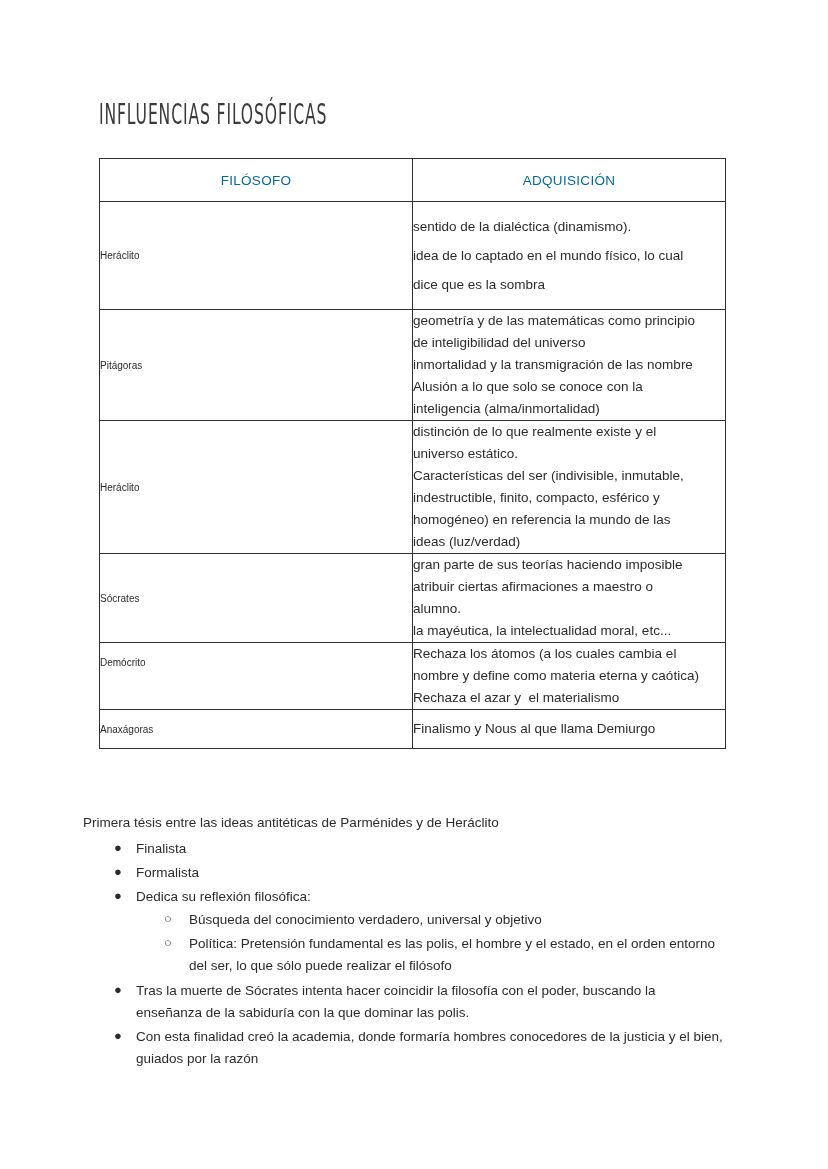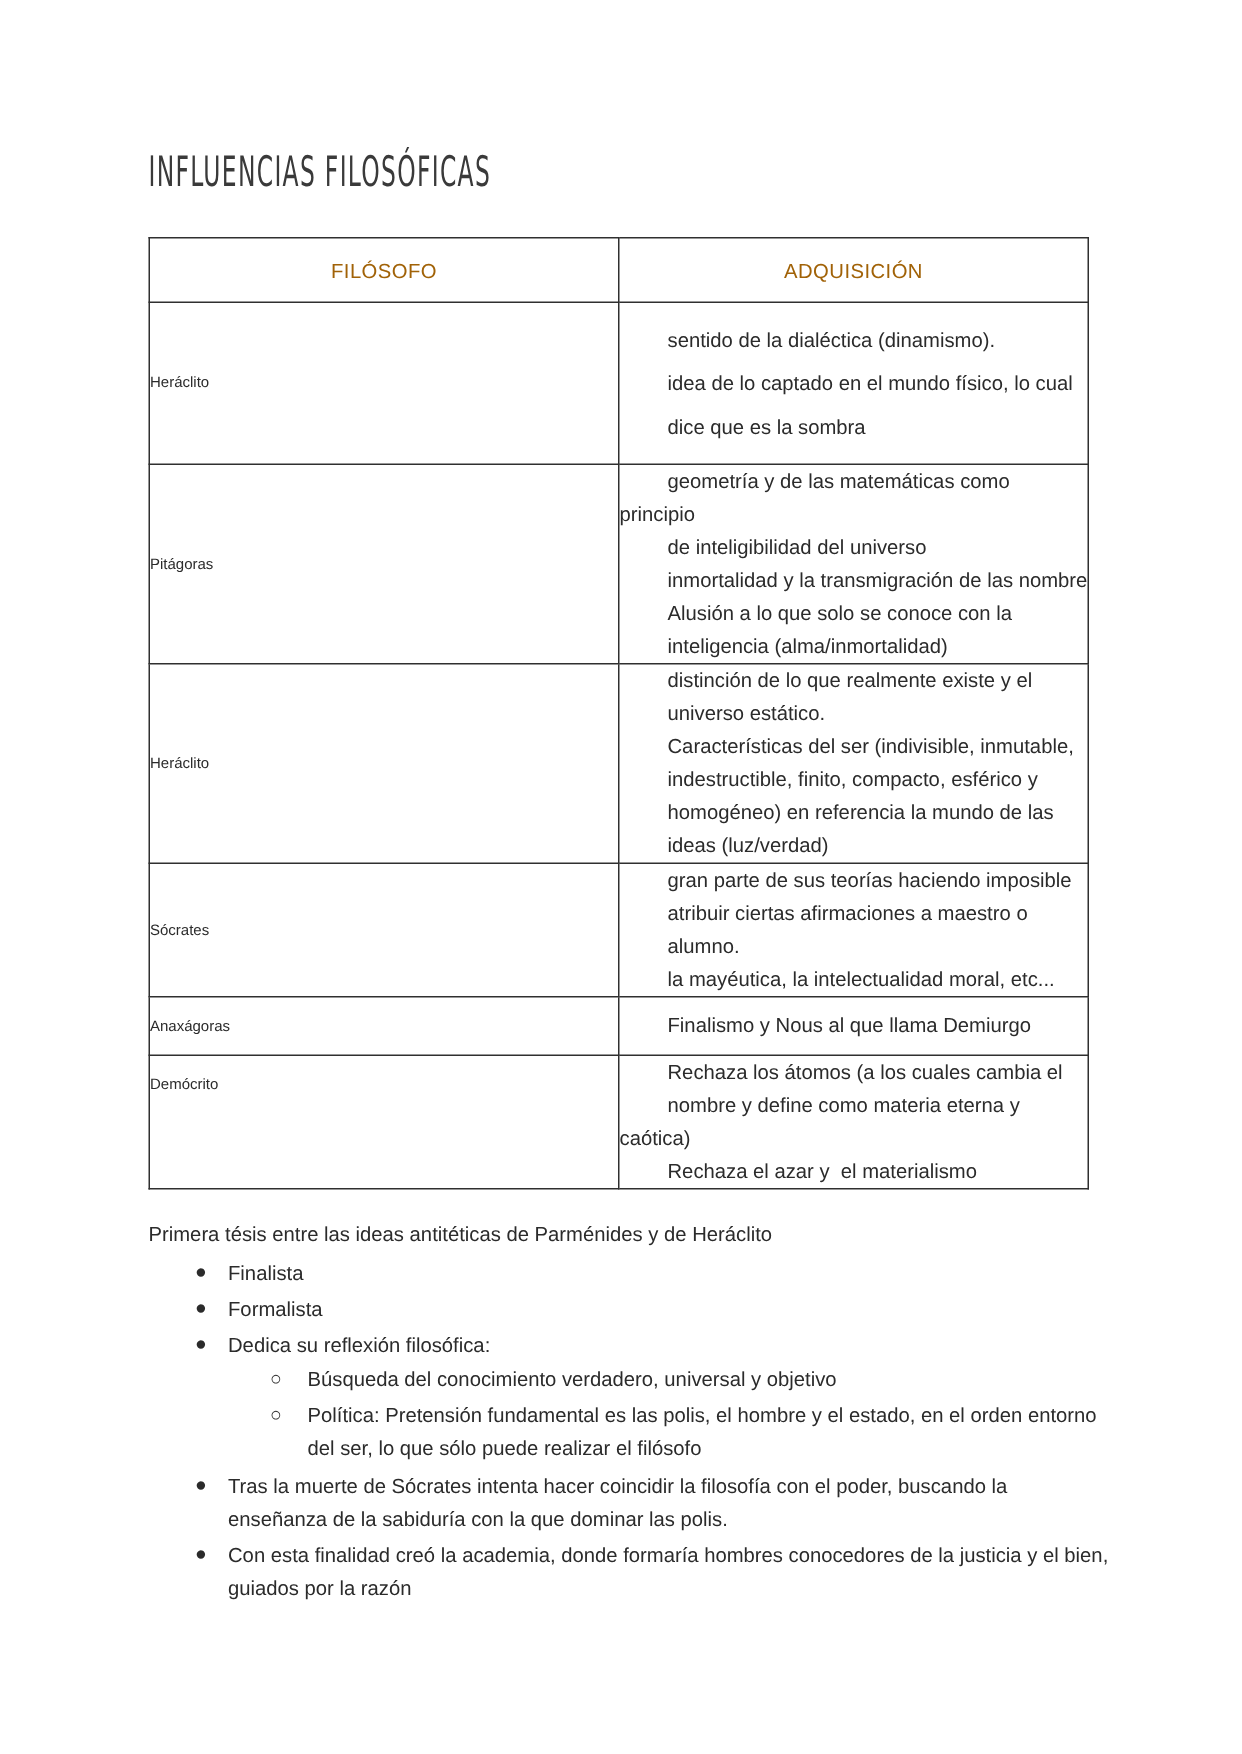--- a/index.html
+++ b/index.html
@@ -57,47 +57,47 @@
     vertical-align: middle;
     font-weight: 400;
   }
   col.c-name { width: 313px; }
   col.c-acq  { width: 313px; }
 
   .hdr-cell {
     height: 42px;
     text-align: center;
     font-size: 13.5px;
-    color: #a16207;
+    color: #0369a1;
     letter-spacing: 0.3px;
   }
 
   .name-cell {
     font-size: 10px;
     color: #2b2b2b;
     padding: 0 0 0 10px;
   }
   .name-cell.top-align { vertical-align: top; padding-top: 14px; }
 
   .acq-cell {
     font-size: 13.5px;
     color: #2b2b2b;
     padding: 12px 8px 12px 10px;
     vertical-align: top;
     line-height: 20px;
   }
   .acq-cell.loose { line-height: 29px; padding-top: 10px; padding-bottom: 10px; }
   .acq-cell.mid   { line-height: 22px; }
   .acq-cell.single { padding-top: 9px; padding-bottom: 9px; }
-  .acq-line { white-space: pre-wrap; margin-left: 32px; }
+  .acq-line { white-space: pre-wrap; }
 
   
   .notes {
     position: absolute;
-    left: 99px;
+    left: 83px;
     top: 812px;
     width: 640px;
     font-size: 13.5px;
     line-height: 22px;
     color: #2b2b2b;
   }
   .notes-intro {
     margin: 0 0 3px 0;
     line-height: 22px;
   }
@@ -202,32 +202,32 @@
           <td class="name-cell">Sócrates</td>
           <td class="acq-cell mid">
             <span class="acq-line">gran parte de sus teorías haciendo imposible</span><br>
             <span class="acq-line">atribuir ciertas afirmaciones a maestro o</span><br>
             <span class="acq-line">alumno.</span><br>
             <span class="acq-line">la mayéutica, la intelectualidad moral, etc...</span>
           </td>
         </tr>
 
         <tr>
+          <td class="name-cell top-align">Demócrito</td>
+          <td class="acq-cell mid">
+            <span class="acq-line">Rechaza los átomos (a los cuales cambia el</span><br>
+            <span class="acq-line">nombre y define como materia eterna y caótica)</span><br>
+            <span class="acq-line">Rechaza el azar y  el materialismo</span>
+          </td>
+        </tr>
+
+        <tr>
           <td class="name-cell">Anaxágoras</td>
           <td class="acq-cell single">
             <span class="acq-line">Finalismo y Nous al que llama Demiurgo</span>
-          </td>
-        </tr>
-
-        <tr>
-          <td class="name-cell top-align">Demócrito</td>
-          <td class="acq-cell mid">
-            <span class="acq-line">Rechaza los átomos (a los cuales cambia el</span><br>
-            <span class="acq-line">nombre y define como materia eterna y caótica)</span><br>
-            <span class="acq-line">Rechaza el azar y  el materialismo</span>
           </td>
         </tr>
 
       </tbody>
     </table>
   </div>
 
   <div class="notes">
     <p class="notes-intro">Primera tésis entre las ideas antitéticas de Parménides y de Heráclito</p>
 

